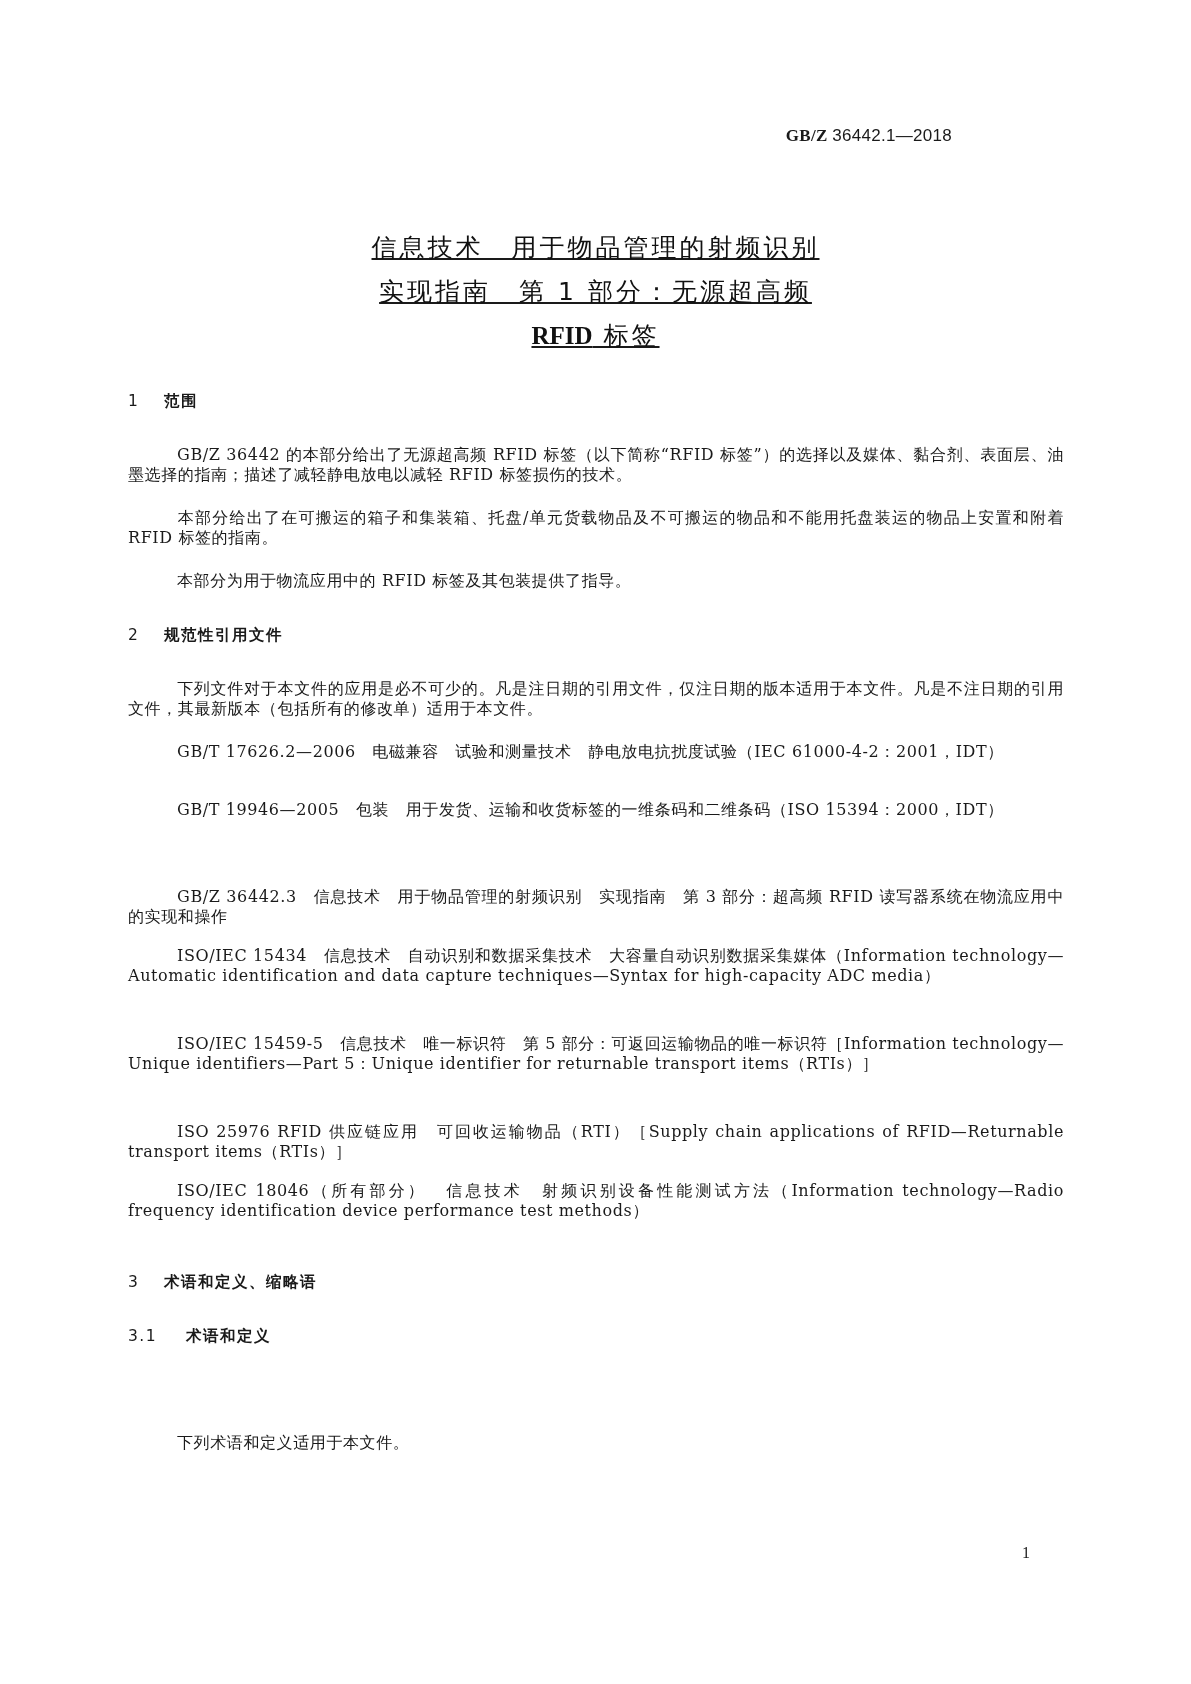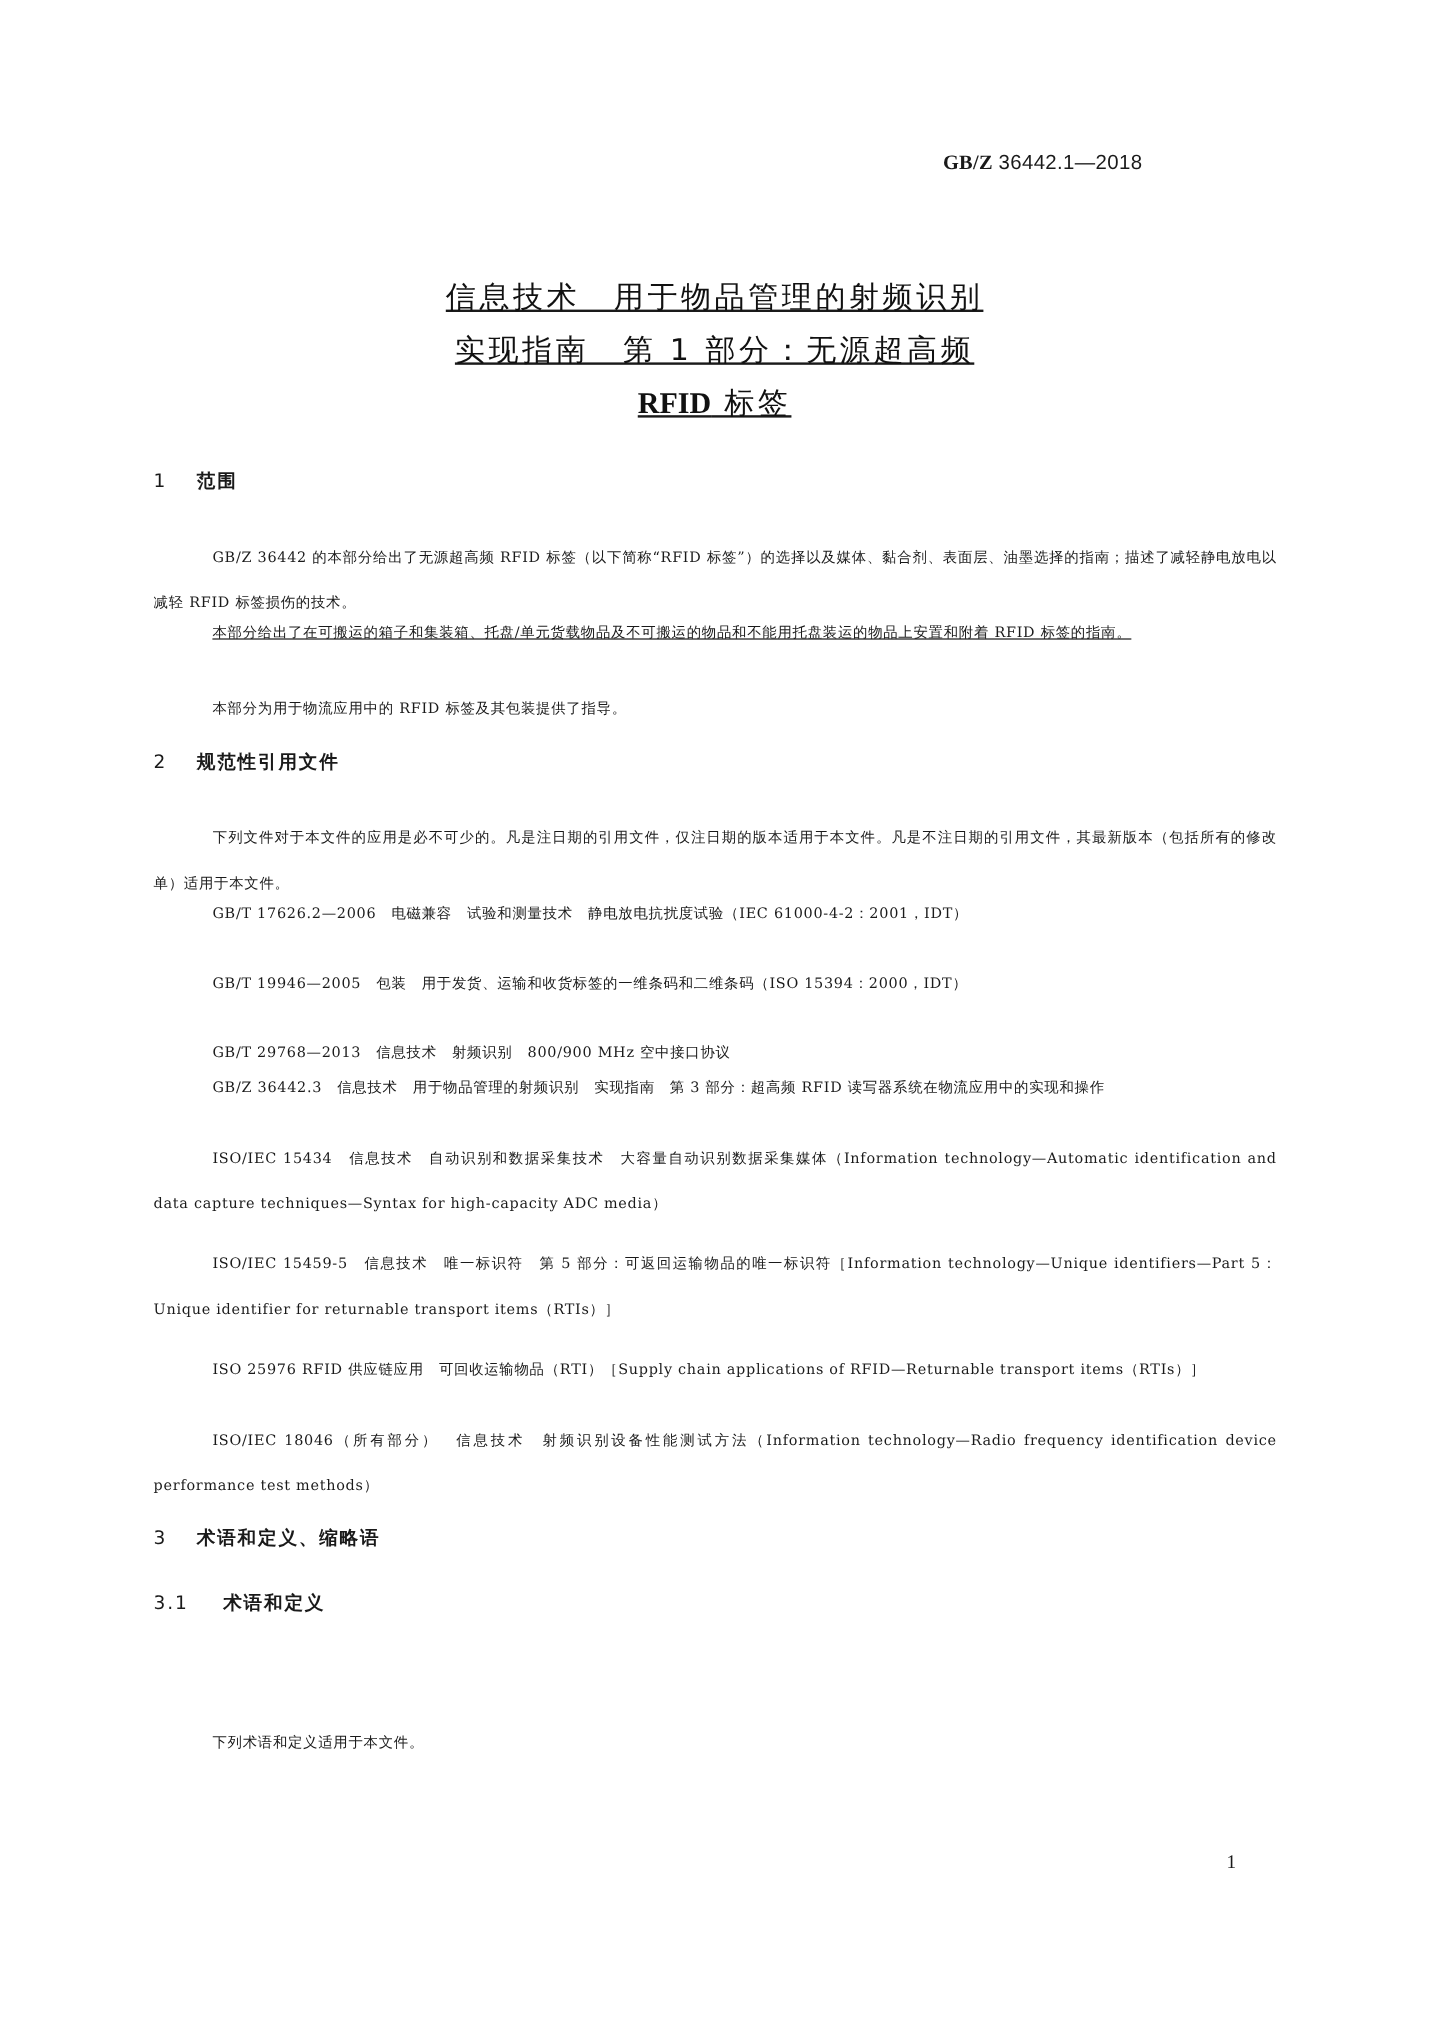--- a/index.html
+++ b/index.html
@@ -22,21 +22,21 @@
     }
     .title-line .rfid { font-family: "Liberation Serif", serif; font-weight: bold; letter-spacing: 0; }
     .h1 {
       position: absolute; left: 128px; font-family: "DejaVu Sans", sans-serif;
       font-size: 15.5px; font-weight: bold; letter-spacing: 1.5px;
     }
     .h1 .no { display: inline-block; width: 36px; font-weight: normal; }
     .h2 .no { width: 58px; }
     .para {
       position: absolute; left: 128px; width: 936px;
-      font-size: 12px; line-height: 38px; letter-spacing: 0.6px;
+      font-size: 16px; line-height: 20px; letter-spacing: 0.6px;
       text-align: justify; text-align-last: left;
     }
     .para .indent { display: inline-block; width: 49px; }
     .pageno {
       position: absolute; left: 1022px; top: 1544px;
       font-family: "Liberation Serif", serif; font-size: 16px;
     }
   </style>
 </head>
 <body>
@@ -53,41 +53,38 @@
     <div class="title-line">实现指南　第 1 部分：无源超高频</div>
     <div class="title-line"><span class="rfid">RFID</span><span> 标签</span></div>
   </div>
 
   <div class="h1" style="top:391px;">
     <span class="no">1</span><span>范围</span>
   </div>
   <div class="para" style="top:445px;">
     <span class="indent"></span><span>GB/Z 36442 的本部分给出了无源超高频 RFID 标签（以下简称“RFID 标签”）的选择以及媒体、黏合剂、表面层、油墨选择的指南；描述了减轻静电放电以减轻 RFID 标签损伤的技术。</span>
   </div>
-  <div class="para" style="top:508px;text-decoration:underline;">
+  <div class="para" style="top:508px;">
     <span class="indent"></span><span>本部分给出了在可搬运的箱子和集装箱、托盘/单元货载物品及不可搬运的物品和不能用托盘装运的物品上安置和附着 RFID 标签的指南。</span>
   </div>
   <div class="para" style="top:571px;">
     <span class="indent"></span><span>本部分为用于物流应用中的 RFID 标签及其包装提供了指导。</span>
   </div>
 
   <div class="h1" style="top:625px;">
     <span class="no">2</span><span>规范性引用文件</span>
   </div>
   <div class="para" style="top:679px;">
     <span class="indent"></span><span>下列文件对于本文件的应用是必不可少的。凡是注日期的引用文件，仅注日期的版本适用于本文件。凡是不注日期的引用文件，其最新版本（包括所有的修改单）适用于本文件。</span>
   </div>
   <div class="para" style="top:742px;">
     <span class="indent"></span><span>GB/T 17626.2—2006　电磁兼容　试验和测量技术　静电放电抗扰度试验（IEC 61000-4-2：2001，IDT）</span>
   </div>
   <div class="para" style="top:800px;">
     <span class="indent"></span><span>GB/T 19946—2005　包装　用于发货、运输和收货标签的一维条码和二维条码（ISO 15394：2000，IDT）</span>
-  </div>
-  <div class="para" style="top:858px;">
-    <span class="indent"></span><span>GB/T 29768—2013　信息技术　射频识别　800/900 MHz 空中接口协议</span>
   </div>
   <div class="para" style="top:887px;">
     <span class="indent"></span><span>GB/Z 36442.3　信息技术　用于物品管理的射频识别　实现指南　第 3 部分：超高频 RFID 读写器系统在物流应用中的实现和操作</span>
   </div>
   <div class="para" style="top:946px;">
     <span class="indent"></span><span>ISO/IEC 15434　信息技术　自动识别和数据采集技术　大容量自动识别数据采集媒体（Information technology—Automatic identification and data capture techniques—Syntax for high-capacity ADC media）</span>
   </div>
   <div class="para" style="top:1034px;">
     <span class="indent"></span><span>ISO/IEC 15459-5　信息技术　唯一标识符　第 5 部分：可返回运输物品的唯一标识符［Information technology—Unique identifiers—Part 5：Unique identifier for returnable transport items（RTIs）］</span>
   </div>

